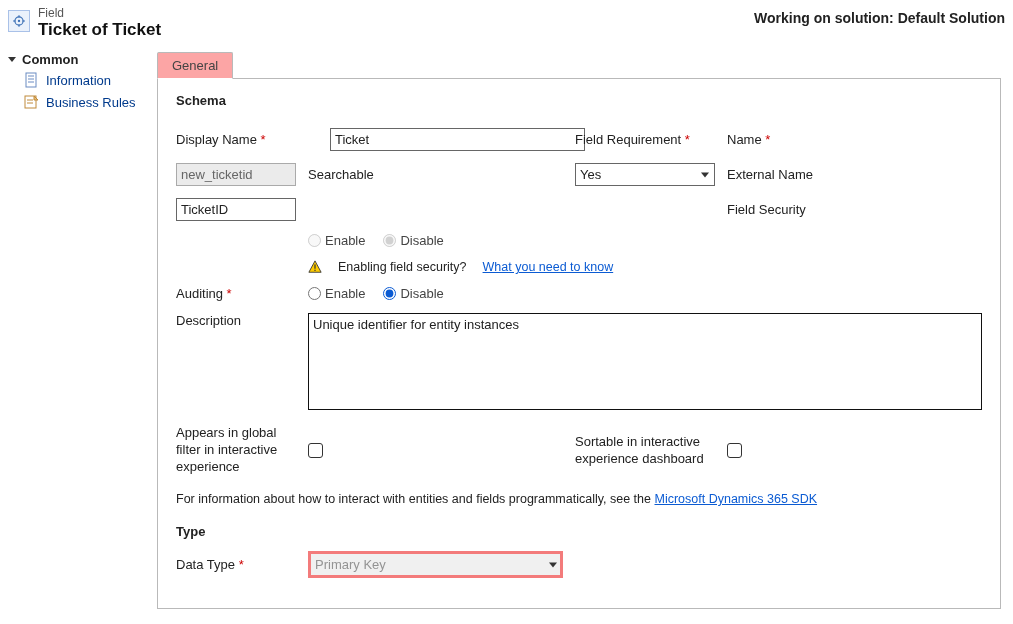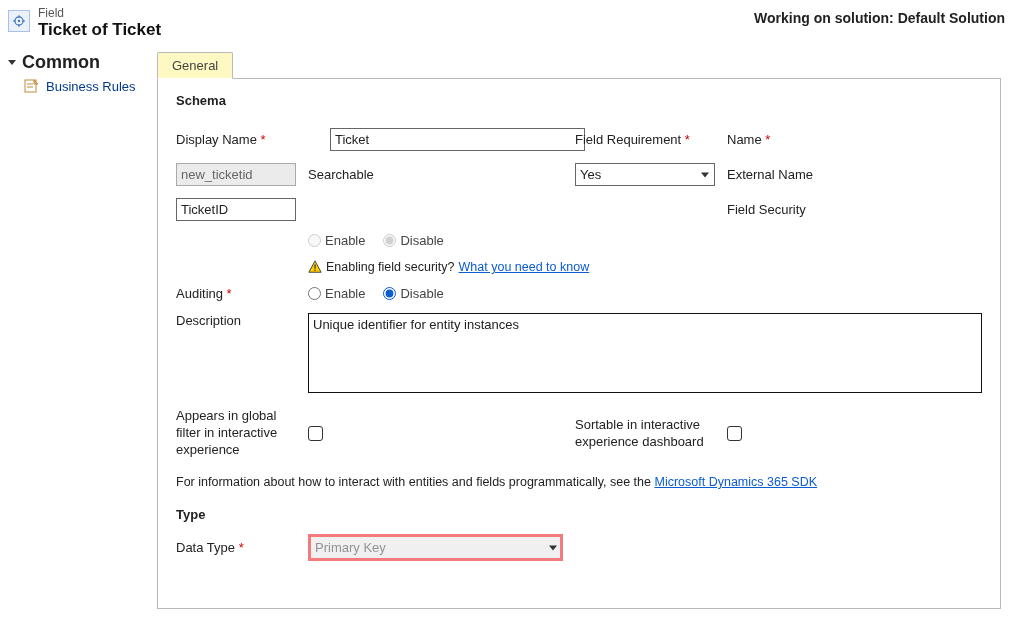--- a/index.html
+++ b/index.html
@@ -36,21 +36,21 @@
   .body-row { display: flex; align-items: flex-start; }
 
   
   .sidebar { width: 200px; padding-left: 0; }
   .section-toggle {
     display: flex; align-items: center;
     padding: 2px 8px;
     font-weight: 700;
     color: #222;
     cursor: pointer;
-    font-size: 18px;
+    font-size: 13px;
   }
   .section-toggle .caret {
     width: 0; height: 0;
     border-top: 5px solid #333;
     border-left: 4px solid transparent;
     border-right: 4px solid transparent;
     margin-right: 6px;
   }
   .sidebar-item {
     display: flex; align-items: center;
@@ -67,21 +67,21 @@
     display: flex;
     border-bottom: 1px solid #b9b9b9;
     margin-top: 2px;
   }
   .tab {
     padding: 5px 14px;
     font-size: 13px;
     color: #444;
     border: 1px solid #b9b9b9;
     border-bottom: 1px solid #fff;
-    background: #fef9c3;
+    background: #fca5a5;
     margin-bottom: -1px;
     border-top-left-radius: 2px;
     border-top-right-radius: 2px;
     cursor: pointer;
   }
   .tabpanel {
     border: 1px solid #b9b9b9;
     border-top: none;
     padding: 14px 18px 20px 18px;
     min-height: 530px;
@@ -129,27 +129,27 @@
     border-top: 5px solid #333;
     border-left: 4px solid transparent;
     border-right: 4px solid transparent;
     pointer-events: none;
   }
   .radio-row { display: flex; align-items: center; gap: 4px; }
   .radio-row label { display: flex; align-items: center; font-size: 13px; color: #444; margin-right: 14px; cursor: pointer; }
   .radio-row input[type="radio"] { margin: 0 4px 0 0; accent-color: #0b5bd3; }
   .radio-row input[type="radio"]:disabled { accent-color: #888; }
   .warn-row {
-    display: flex; align-items: center; gap: 4px;
+    display: flex; align-items: center; gap: 16px;
     grid-column: 2 / span 3;
     font-size: 12.5px;
   }
   .link { color: #0b5bd3; text-decoration: underline; cursor: pointer; }
   .fullwidth-textarea { grid-column: 2 / span 3; }
-  .fullwidth-textarea textarea { height: 80px; border: 1px solid #111; }
+  .fullwidth-textarea textarea { height: 97px; border: 1px solid #111; }
   .chk-cell { display: flex; align-items: flex-start; }
   .chk { width: 15px; height: 15px; border: 1px solid #333; border-radius: 3px; background: #fff; display: inline-block; }
   .info-line { grid-column: 1 / span 4; font-size: 12.5px; color: #222; margin-top: 4px; }
   .type-heading { grid-column: 1 / span 4; font-weight: 700; margin-top: 6px; }
   .datatype-select select { background: #ebebeb; color: #666; border: 3px solid #ef4444; }
 </style>
 </head>
 <body>
 
 <div class="header-row">
@@ -172,20 +172,31 @@
     <b>Default Solution</b>
   </div>
 </div>
 
 <div class="body-row">
 
   <div class="sidebar">
     <div class="section-toggle">
       <span class="caret"></span>
       <span>Common</span>
+    </div>
+    <div class="sidebar-item">
+      <span class="sicon">
+        <svg viewBox="0 0 16 16">
+            <rect x="2" y="1" width="10" height="14" fill="#fff" stroke="#6a8bc2"></rect>
+            <line x1="4" y1="4" x2="10" y2="4" stroke="#6a8bc2"></line>
+            <line x1="4" y1="7" x2="10" y2="7" stroke="#6a8bc2"></line>
+            <line x1="4" y1="10" x2="10" y2="10" stroke="#6a8bc2"></line>
+          </svg>
+      </span>
+      <span>Information</span>
     </div>
     <div class="sidebar-item">
       <span class="sicon">
         <svg viewBox="0 0 16 16">
             <rect x="1" y="2" width="11" height="12" fill="#fff" stroke="#c08a3a"></rect>
             <path d="M10 2 L14 6 L10 6 Z" fill="#e8c078" stroke="#c08a3a"></path>
             <line x1="3" y1="6" x2="9" y2="6" stroke="#c08a3a"></line>
             <line x1="3" y1="9" x2="9" y2="9" stroke="#c08a3a"></line>
           </svg>
       </span>

